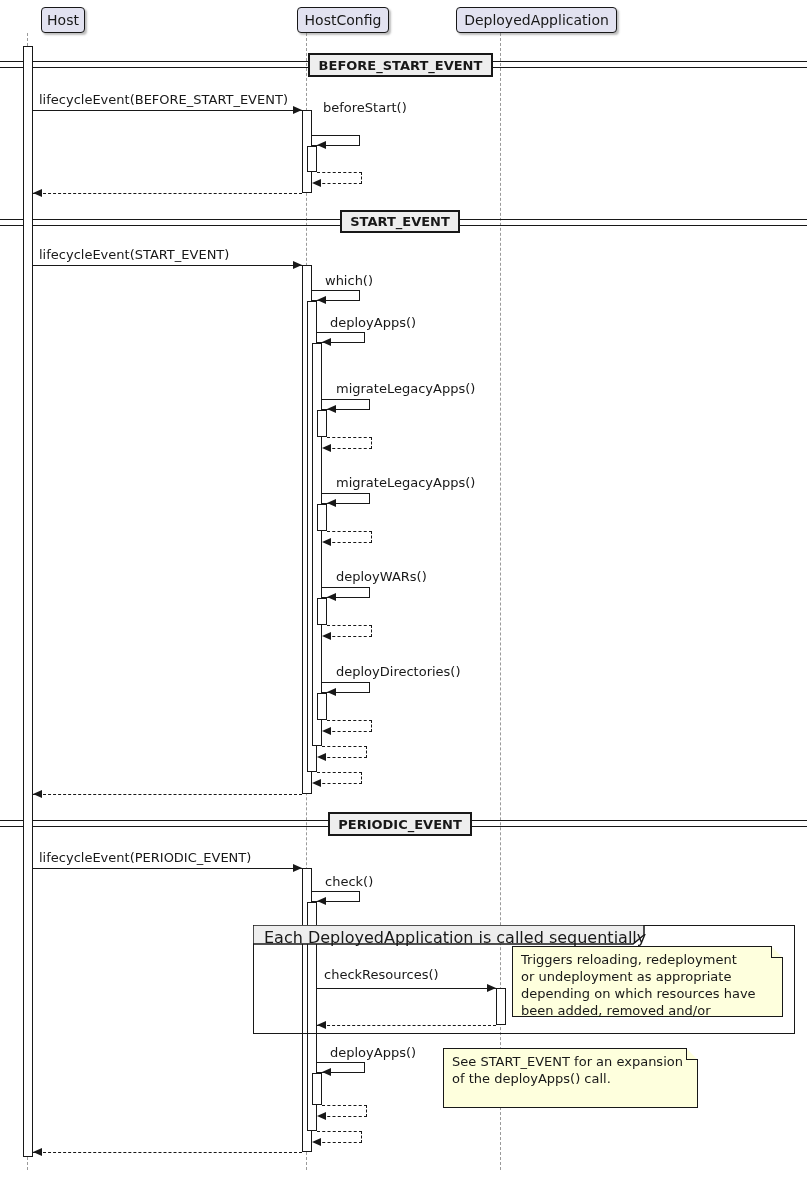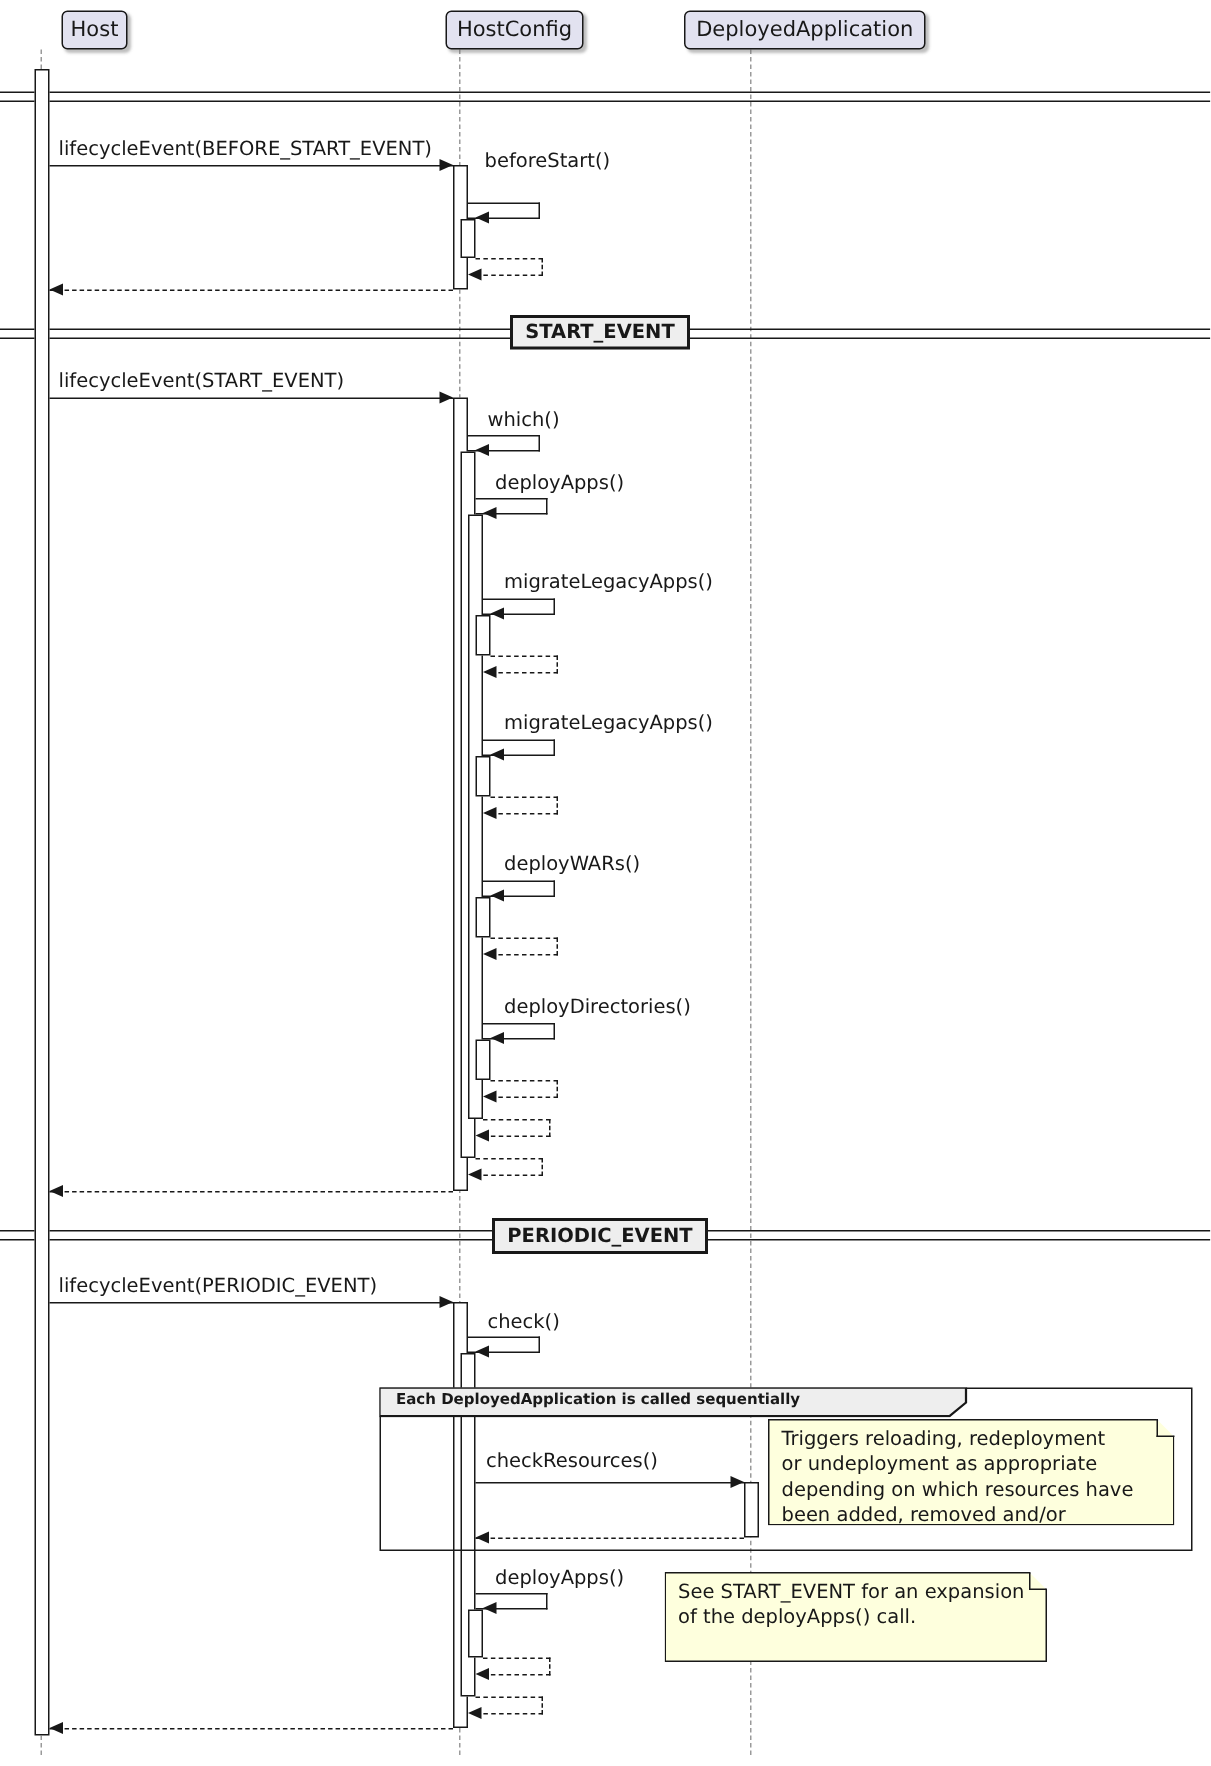--- a/index.html
+++ b/index.html
@@ -17,21 +17,21 @@
   .mlabel{position:absolute;font-size:13px;white-space:nowrap;}
   .hline{position:absolute;height:0;border-top:1.5px solid #181818;}
   .hline.dash{border-top-style:dashed;}
   .selfu{position:absolute;border:1.5px solid #181818;border-left:none;box-sizing:border-box;}
   .selfu.dash{border-style:dashed;border-left:none;}
   .arrL{position:absolute;width:0;height:0;border-top:4.5px solid transparent;
         border-bottom:4.5px solid transparent;border-right:9px solid #181818;}
   .arrR{position:absolute;width:0;height:0;border-top:4.5px solid transparent;
         border-bottom:4.5px solid transparent;border-left:9px solid #181818;}
   .frame{position:absolute;border:1.8px solid #181818;box-sizing:border-box;}
-  .framelabel{position:absolute;font-weight:bold;font-size:10px;white-space:nowrap;}
+  .framelabel{position:absolute;font-weight:normal;font-size:16px;white-space:nowrap;}
   .note{position:absolute;background:#FEFFDD;border:1px solid #181818;font-size:13px;line-height:17px;
         padding:4px 8px;white-space:pre-line;box-sizing:border-box;
         clip-path:polygon(0 0,calc(100% - 12px) 0,100% 12px,100% 100%,0 100%);}
   .notefold{position:absolute;top:0;right:0;width:11px;height:11px;
             border-left:1px solid #181818;border-bottom:1px solid #181818;}
 </style>
 </head>
 <body>
 
 <div id="canvas">
@@ -52,20 +52,21 @@
   <div class="bar" style="left:312px;top:343px;height:403px"></div>
   <div class="bar" style="left:317px;top:410px;height:27px"></div>
   <div class="bar" style="left:317px;top:504px;height:27px"></div>
   <div class="bar" style="left:317px;top:598px;height:27px"></div>
   <div class="bar" style="left:317px;top:693px;height:27px"></div>
   <div class="bar" style="left:302px;top:868px;height:284px"></div>
   <div class="bar" style="left:307px;top:902px;height:229px"></div>
   <div class="bar" style="left:312px;top:1073px;height:32px"></div>
   <div class="bar" style="left:496px;top:988px;height:37px"></div>
 
+  <div class="divbox" style="left:308px;top:53px;width:185px;height:24px">BEFORE_START_EVENT</div>
   <div class="divbox" style="left:340px;top:210px;width:120px;height:23px">START_EVENT</div>
   <div class="divbox" style="left:328px;top:812px;width:144px;height:24px">PERIODIC_EVENT</div>
 
   <div class="pbox" style="left:6px;top:7px;width:44px;height:26px">Host</div>
   <div class="pbox" style="left:262px;top:7px;width:92px;height:26px">HostConfig</div>
   <div class="pbox" style="left:421px;top:7px;width:161px;height:26px">DeployedApplication</div>
 
   <div class="frame" style="left:253px;top:925px;width:542px;height:109px"></div>
   <svg style="position:absolute;left:253px;top:925px" width="393" height="20" viewBox="0 0 393 20">
     <path d="M0 0 H391 V10 L380 19 H0 Z" fill="#EEEEEE" stroke="#181818" stroke-width="1.5"></path>

